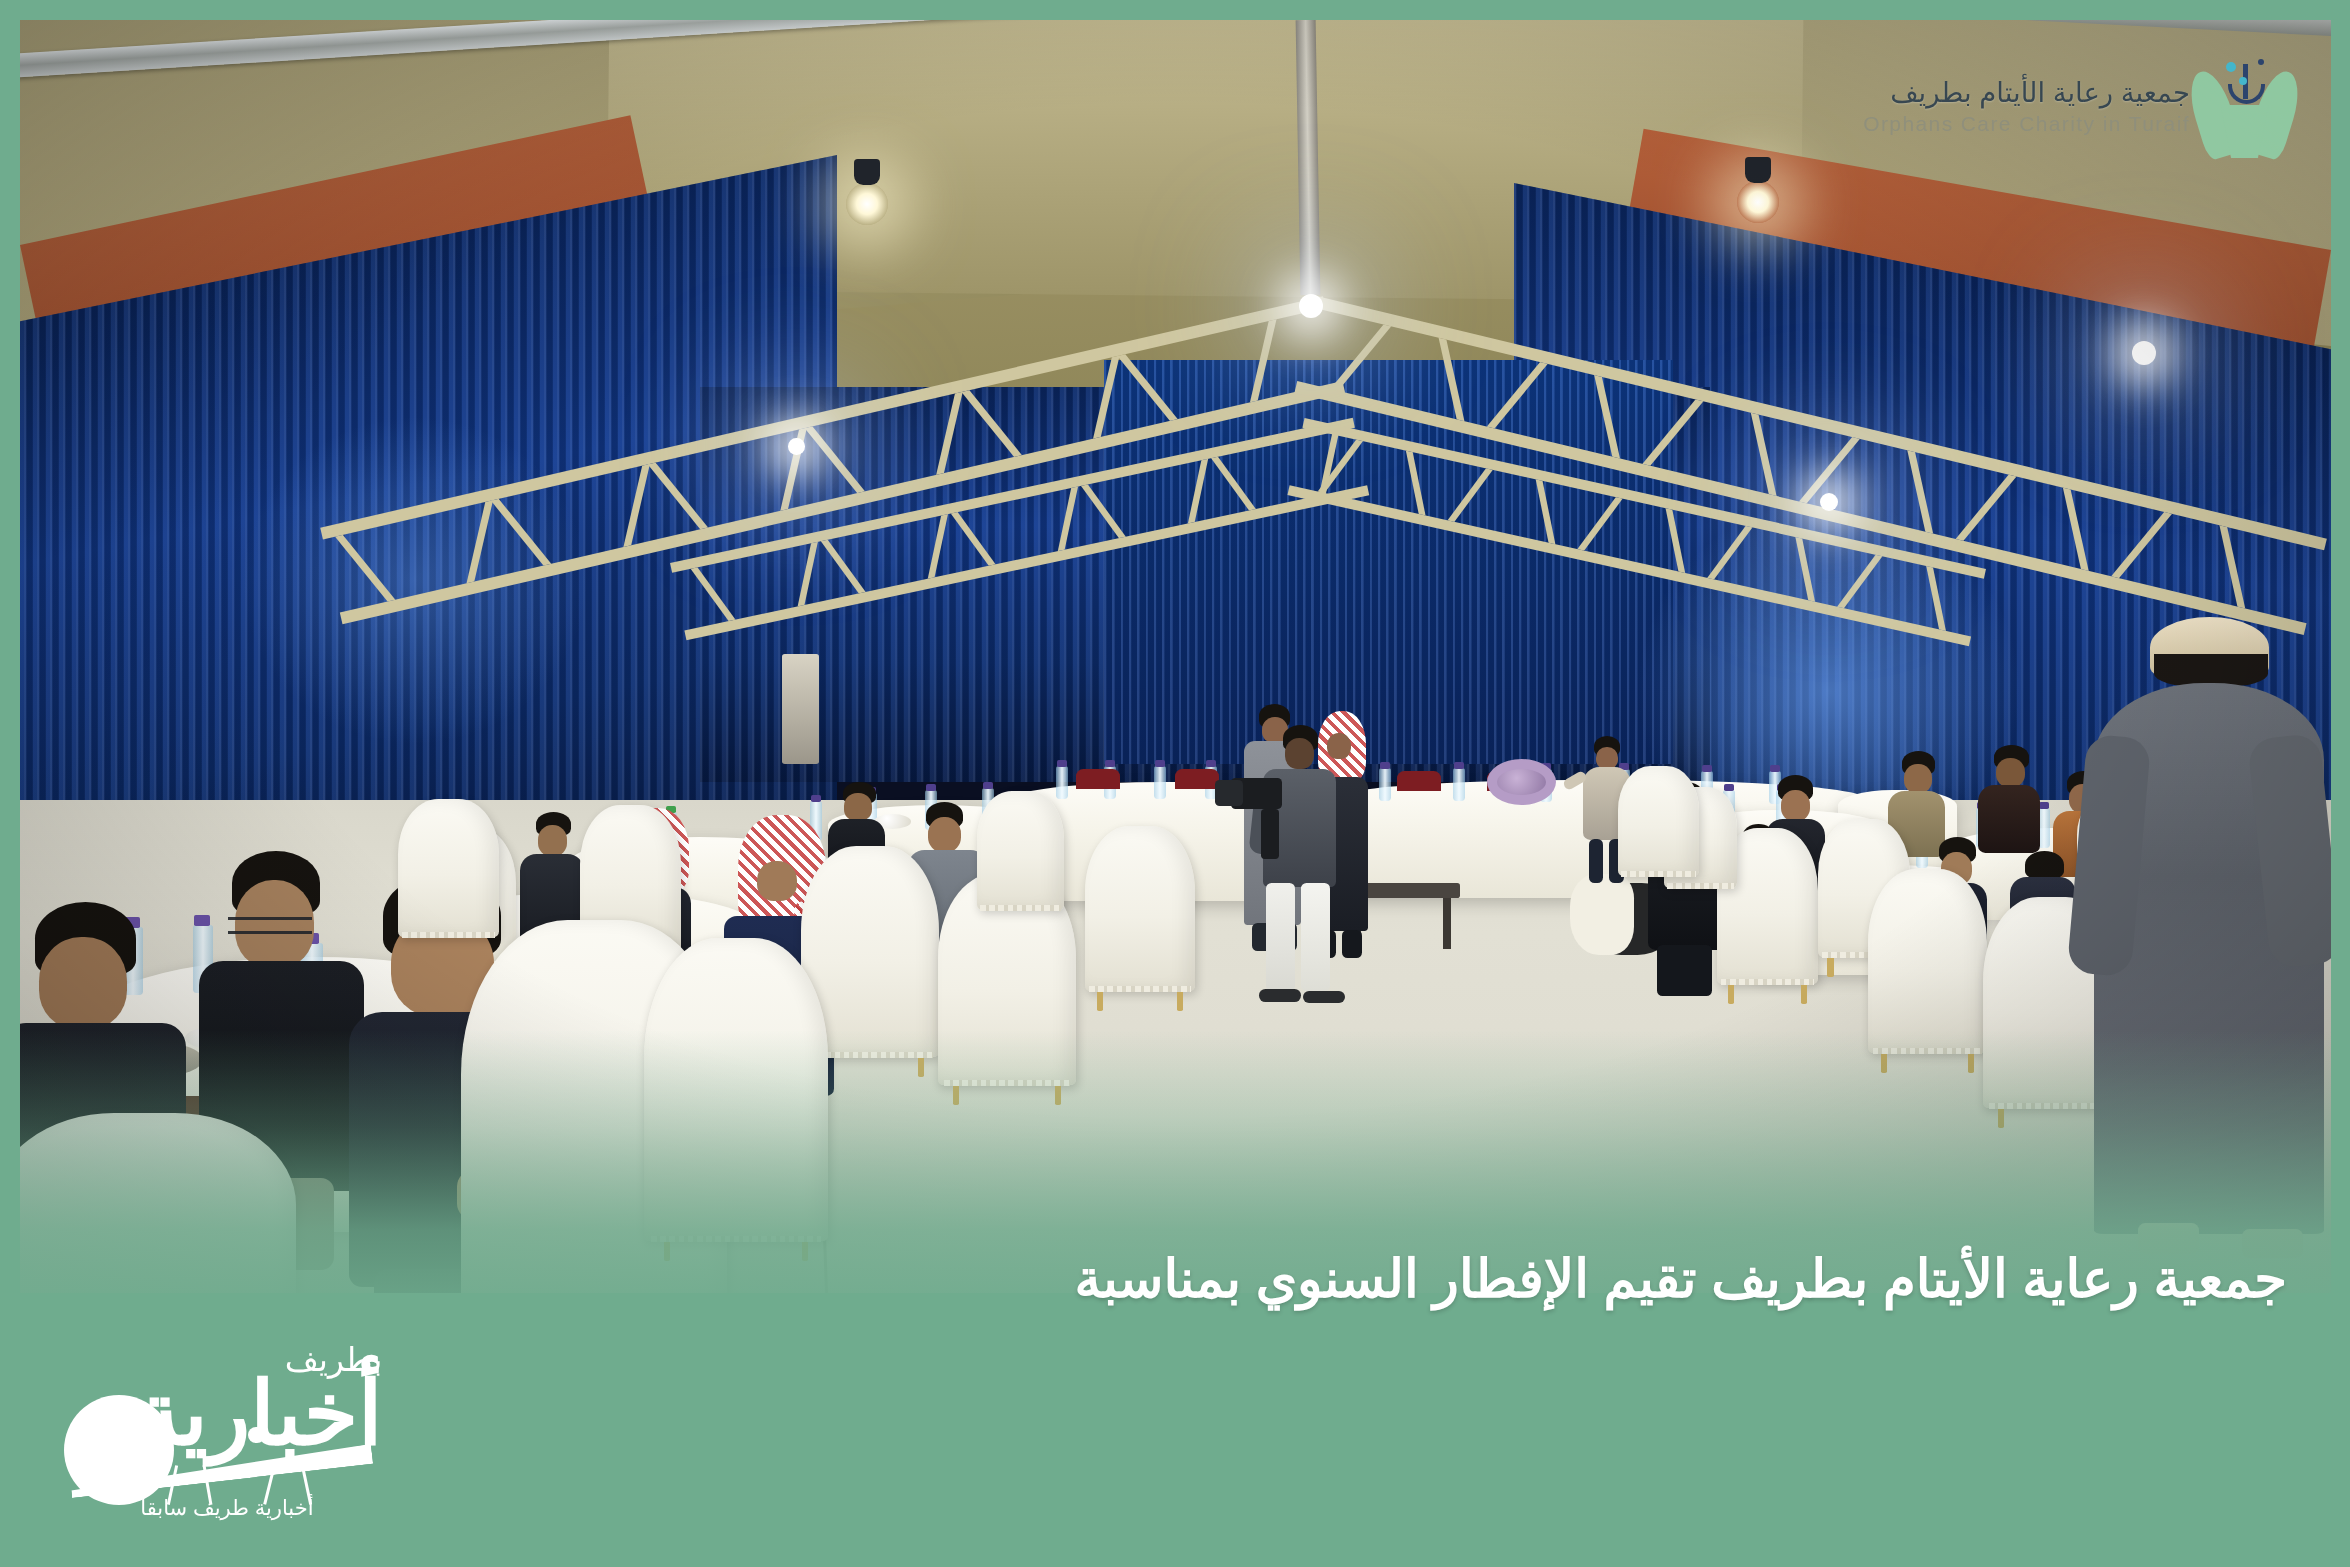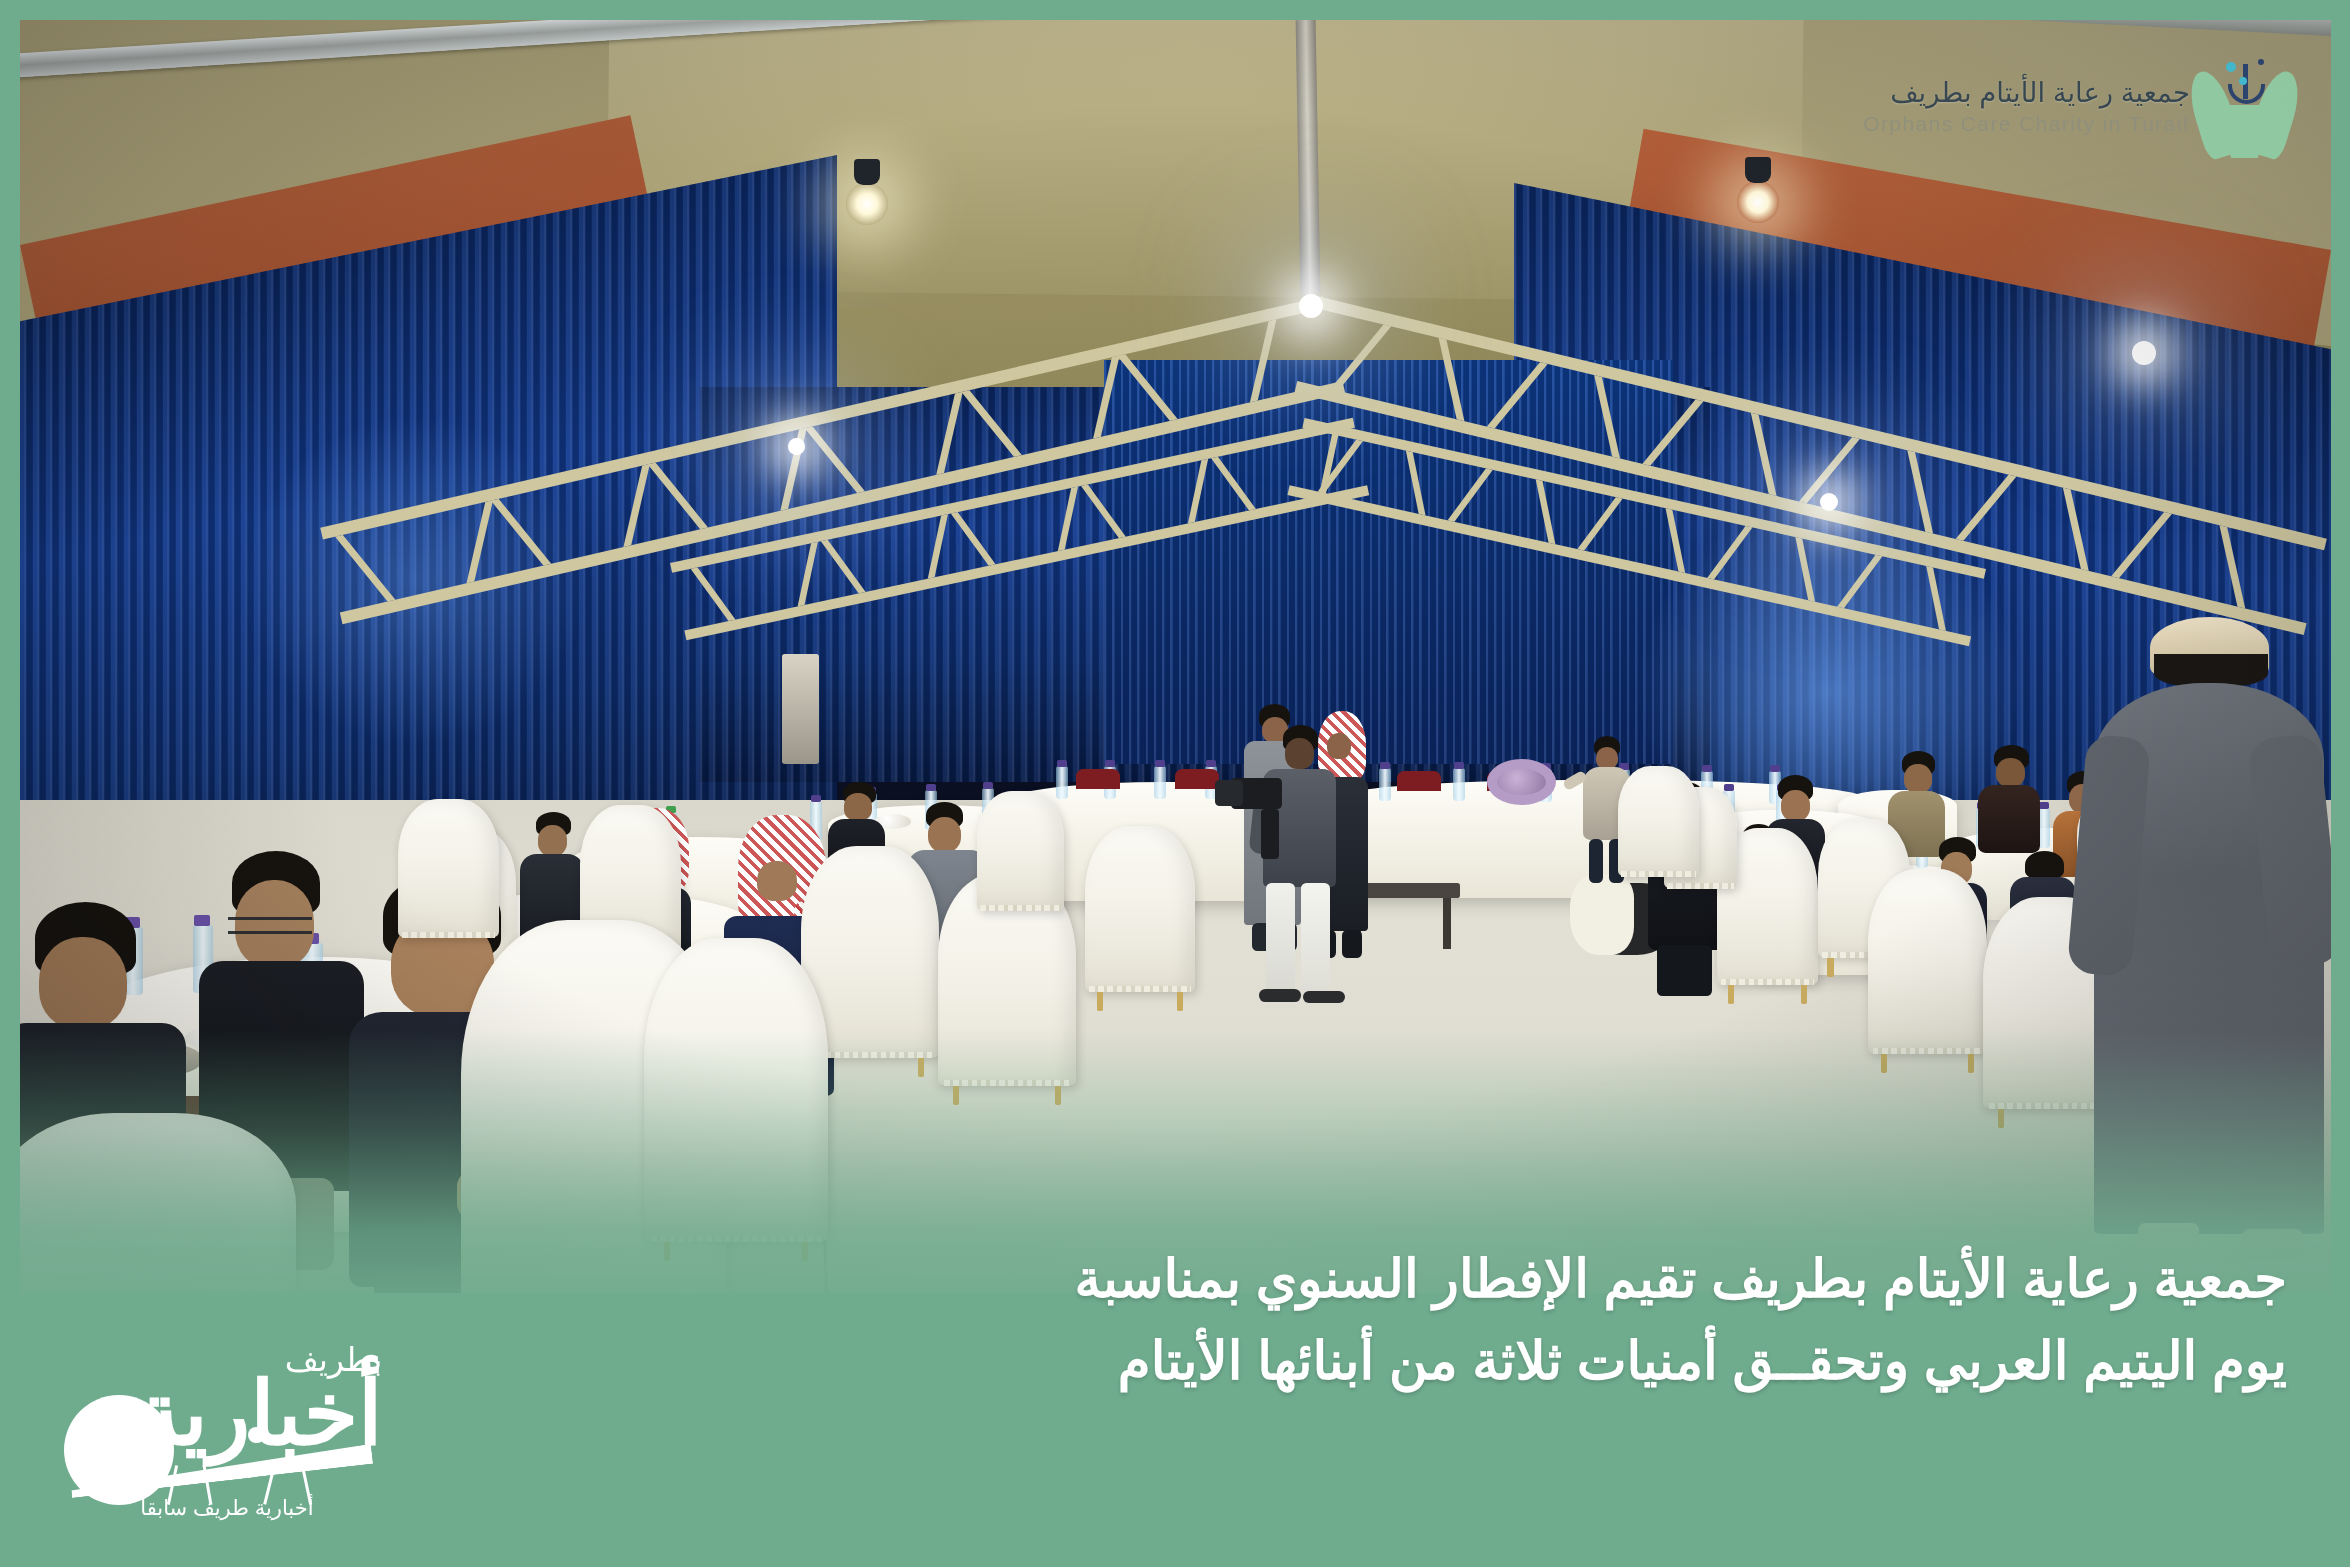--- a/index.html
+++ b/index.html
@@ -793,21 +793,20 @@
         <div class="dot" style="left:1.8px;top:5.5px;"></div>
         <div class="dot" style="right:1.8px;top:1.8px;background:#1e3a6d;width:6.4px;height:6.4px;"></div>
         <div class="dot" style="left:14.7px;top:20px;width:8.3px;height:8.3px;"></div>
       </div>
     </div>
   </div>
 
   <div class="caption-band">
     <div class="caption-text">
       <span class="caption-line">جمعية رعاية الأيتام بطريف تقيم الإفطار السنوي بمناسبة</span>
-      <span class="caption-line">يوم اليتيم العربي وتحقــق أمنيات ثلاثة من أبنائها الأيتام</span>
     </div>
 
     <div class="news-logo">
       <div class="nl-circle"></div>
       <div class="nl-ar">
         <span class="nl-small">بطريف</span>
         <span class="nl-big">أخبارية</span>
       </div>
       <div class="nl-bar"></div>
       <div class="nl-pin" style="left:92px;bottom:84px;"></div>

